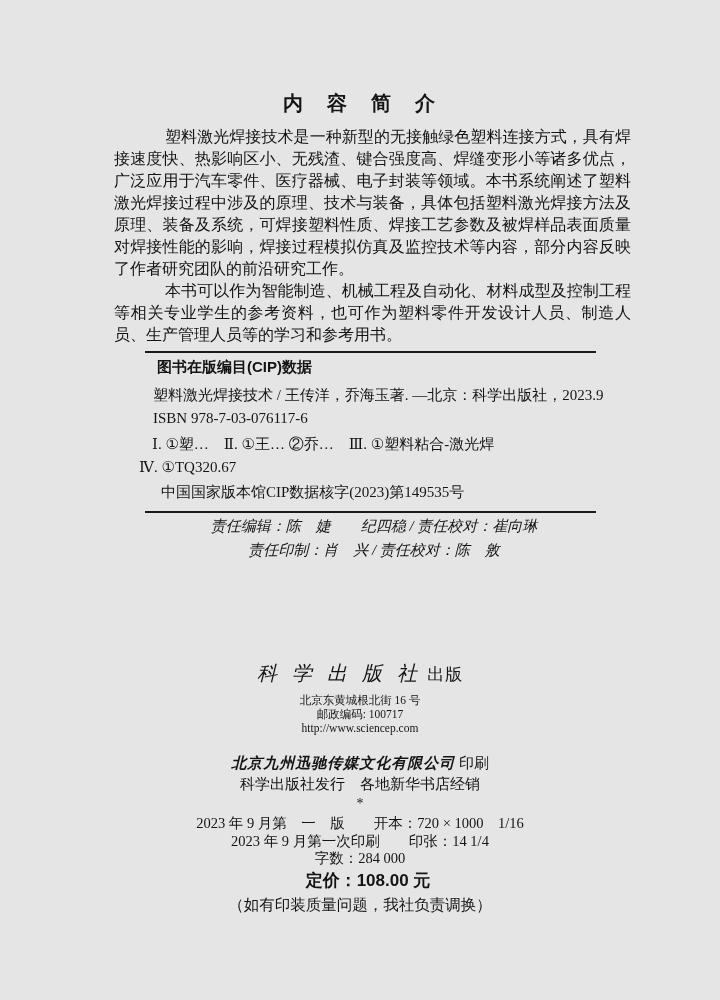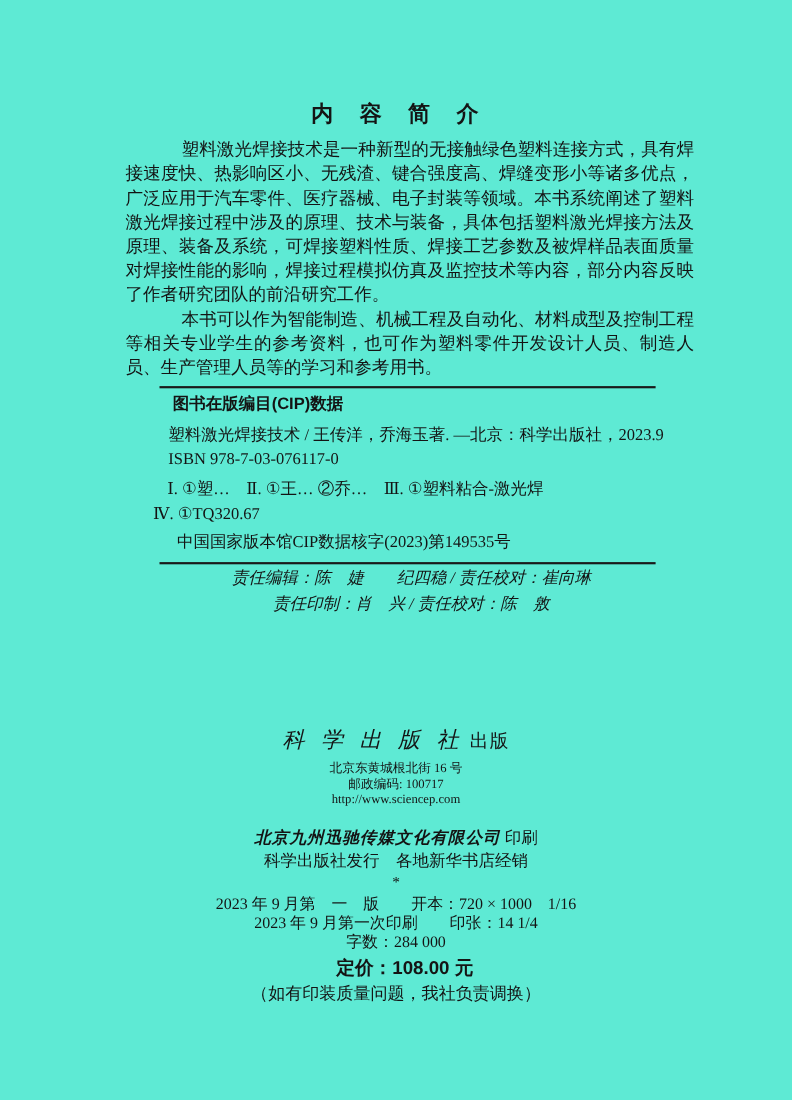--- a/index.html
+++ b/index.html
@@ -1,21 +1,21 @@
 <!DOCTYPE html>
 <html><head>
 <meta charset="utf-8">
 <style>
   html,body { margin:0; padding:0; }
   body {
     width:720px; height:1000px; background:#ffffff;
     font-family:"Liberation Serif","DejaVu Serif",serif;
     color:#141414; overflow:hidden;
   }
-  .page { position:relative; width:720px; height:1000px; background:#5eead4; }
+  .page { position:relative; width:720px; height:1000px; background:#e5e5e5; }
 
   .intro-heading {
     position:absolute; top:90px; left:0; width:720px; margin:0;
     text-align:center; font-size:20px; font-weight:bold;
     font-family:"Liberation Sans","DejaVu Sans",sans-serif;
     letter-spacing:2px;
   }
   .intro-body {
     position:absolute; top:126px; left:114px; width:517px;
     font-size:16px; line-height:22px; text-align:justify;
@@ -75,21 +75,21 @@
 
   <div class="intro-body">
     <p>塑料激光焊接技术是一种新型的无接触绿色塑料连接方式，具有焊接速度快、热影响区小、无残渣、键合强度高、焊缝变形小等诸多优点，广泛应用于汽车零件、医疗器械、电子封装等领域。本书系统阐述了塑料激光焊接过程中涉及的原理、技术与装备，具体包括塑料激光焊接方法及原理、装备及系统，可焊接塑料性质、焊接工艺参数及被焊样品表面质量对焊接性能的影响，焊接过程模拟仿真及监控技术等内容，部分内容反映了作者研究团队的前沿研究工作。</p>
     <p>本书可以作为智能制造、机械工程及自动化、材料成型及控制工程等相关专业学生的参考资料，也可作为塑料零件开发设计人员、制造人员、生产管理人员等的学习和参考用书。</p>
   </div>
 
   <div class="cip-rule rule-top"></div>
 
   <div class="cip-heading">图书在版编目(CIP)数据</div>
   <div class="cip-line cip-l0">塑料激光焊接技术 / 王传洋，乔海玉著. —北京：科学出版社，2023.9</div>
-  <div class="cip-line cip-l1">ISBN 978-7-03-076117-0</div>
+  <div class="cip-line cip-l1">ISBN 978-7-03-076117-6</div>
   <div class="cip-line cip-l2">Ⅰ. ①塑…　Ⅱ. ①王… ②乔…　Ⅲ. ①塑料粘合-激光焊</div>
   <div class="cip-line cip-l3">Ⅳ. ①TQ320.67</div>
   <div class="cip-line cip-l4">中国国家版本馆CIP数据核字(2023)第149535号</div>
 
   <div class="cip-rule rule-bottom"></div>
 
   <div class="staff">
     <div>责任编辑：陈　婕　　纪四稳 / 责任校对：崔向琳</div>
     <div>责任印制：肖　兴 / 责任校对：陈　敫</div>
   </div>

